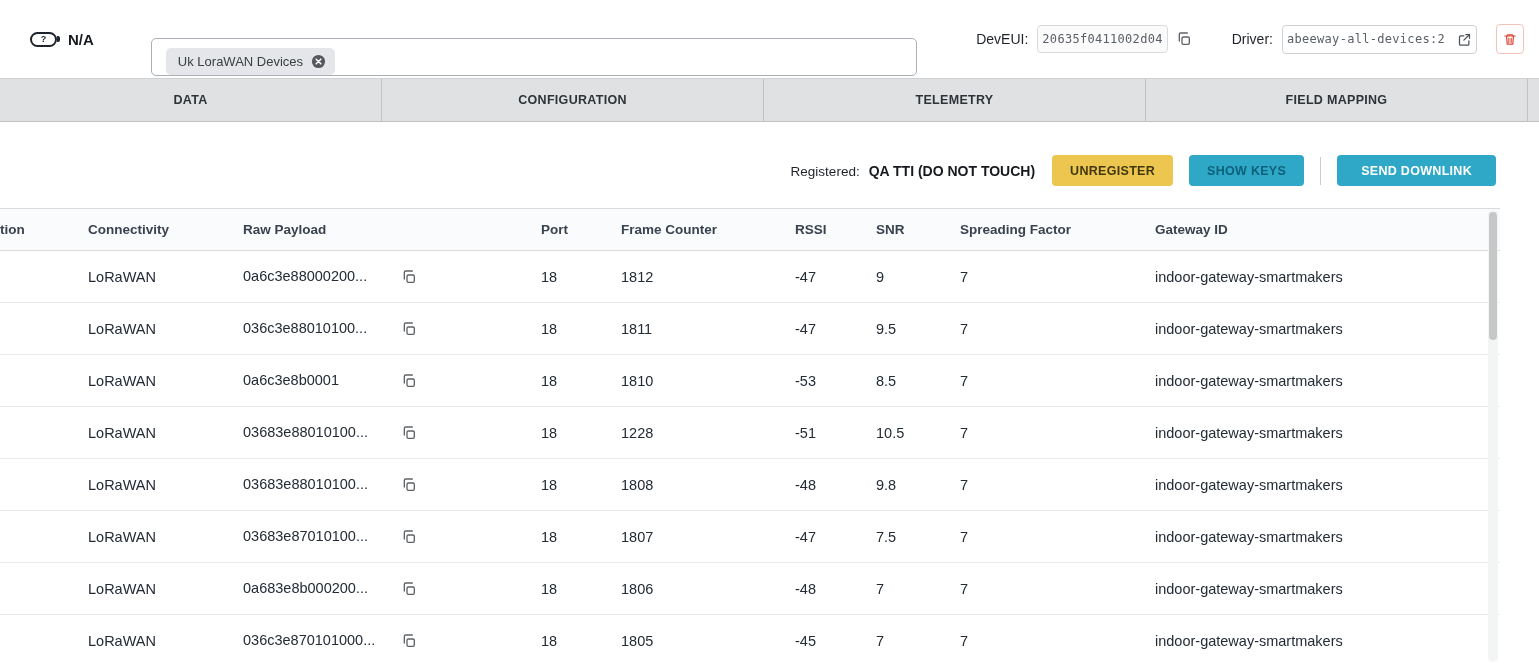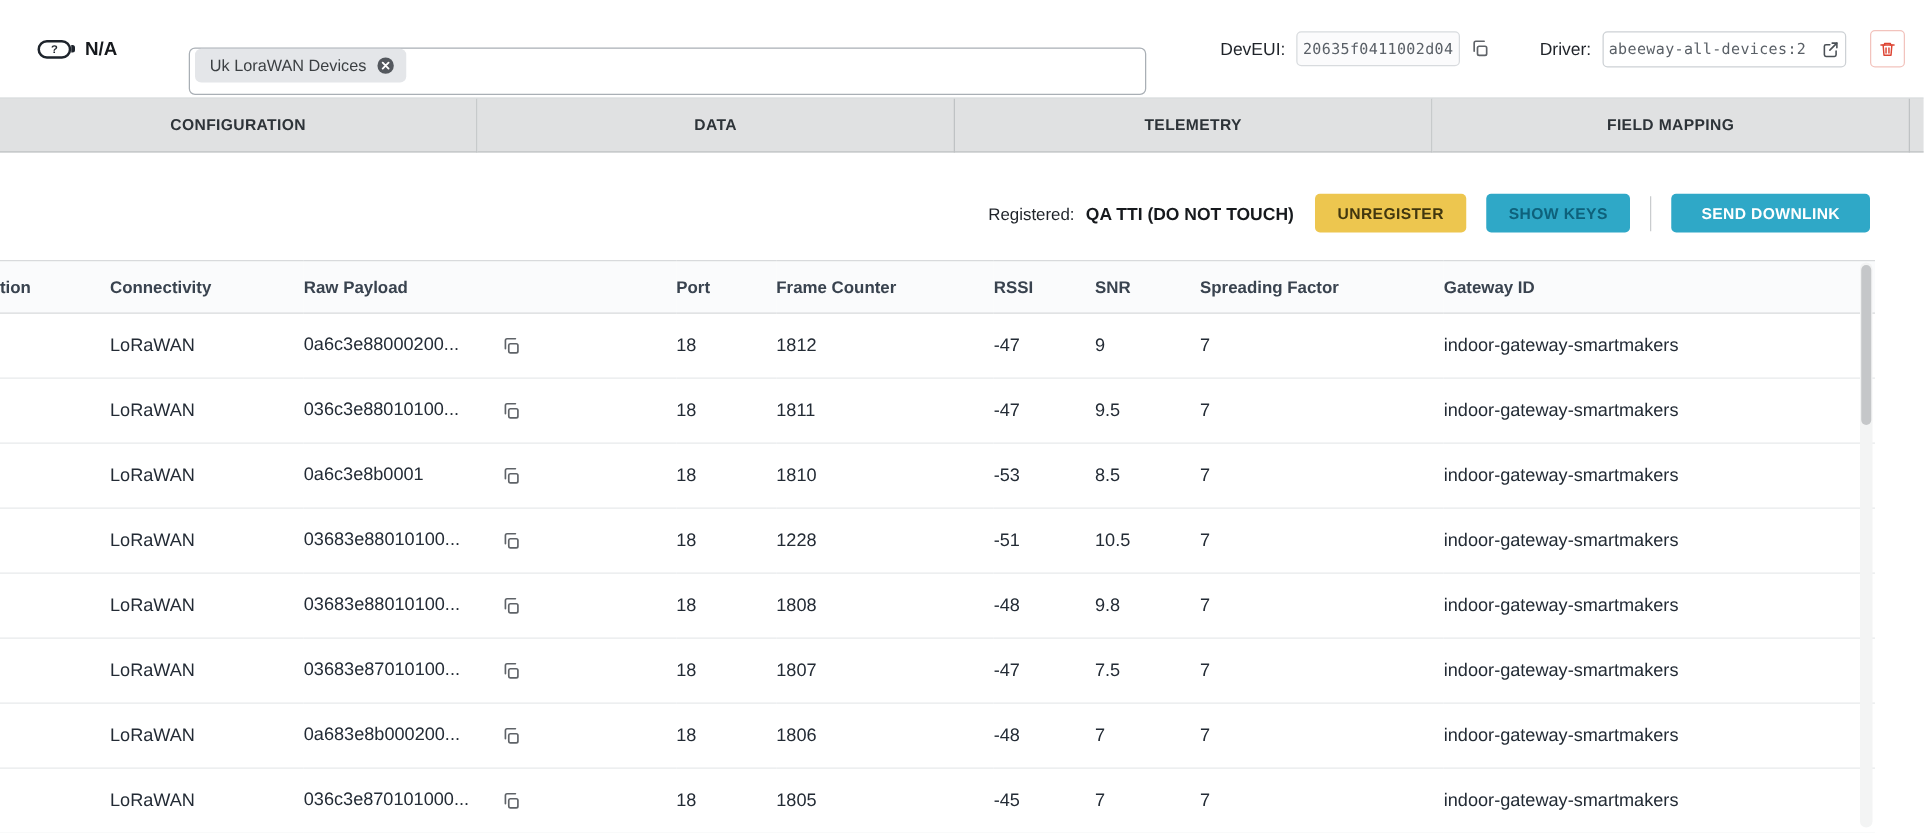--- a/index.html
+++ b/index.html
@@ -12,21 +12,21 @@
   .app { width: 1539px; height: 666px; position: relative; }
 
   
   .topbar { height: 78px; display: flex; align-items: center; padding: 0 15px 0 30px; background: #fff; }
   .status-group { display: flex; align-items: center; }
   .battery-icon { position: relative; width: 27px; height: 15px; border: 2px solid #1e242c; border-radius: 8px; display: inline-flex; align-items: center; justify-content: center; }
   .battery-icon::after { content: ""; position: absolute; right: -5px; top: 50%; transform: translateY(-50%); width: 3px; height: 6px; background: #1e242c; border-radius: 0 2px 2px 0; }
   .battery-q { font-size: 9px; font-weight: 700; color: #1e242c; line-height: 1; }
   .status-text { font-weight: 700; font-size: 15px; margin-left: 11px; color: #16191d; }
 
-  .filter-input { margin-left: 57px; width: 766px; height: 38px; border: 1px solid #a9afb5; border-radius: 5px; display: flex; align-items: flex-start; padding: 0 2px; background: #fff; cursor: text; margin-top: 36px; }
+  .filter-input { margin-left: 57px; width: 766px; height: 38px; border: 1px solid #a9afb5; border-radius: 5px; display: flex; align-items: flex-end; padding: 0 12px; background: #fff; cursor: text; margin-top: 36px; }
   .chip { background: #e4e6e9; border-radius: 5px; height: 27px; display: inline-flex; align-items: center; padding: 0 9px 0 12px; margin-left: 2px; font-size: 13px; color: #3c4043; gap: 8px; }
   .chip-close { display: inline-flex; cursor: pointer; }
   .chip-close svg { width: 15px; height: 15px; }
 
   .header-right { margin-left: auto; display: flex; align-items: center; }
   .field-label { font-size: 14px; color: #1f2329; }
   .code-box { font-family: "DejaVu Sans Mono", monospace; font-size: 12px; color: #5a6067; border: 1px solid #d8dbde; border-radius: 4px; padding: 6px 4px; background: #fbfbfc; letter-spacing: 0.3px; white-space: nowrap; }
   .deveui-box { margin-left: 9px; }
   .icon-btn { border: none; background: none; padding: 2px; margin-left: 6px; color: #5f6368; cursor: pointer; display: inline-flex; }
   .icon-btn svg { width: 16px; height: 16px; }
@@ -118,22 +118,22 @@
             <path d="M3 6h18"></path>
             <path d="M8 6V4h8v2"></path>
             <path d="M6 6l1.2 14h9.6L18 6"></path>
             <path d="M10 10v7M14 10v7"></path>
           </svg>
       </button>
     </div>
   </header>
 
   <nav class="tab-bar">
+      <div class="tab">DATA</div>
       <div class="tab">CONFIGURATION</div>
-      <div class="tab">DATA</div>
       <div class="tab">TELEMETRY</div>
       <div class="tab">FIELD MAPPING</div>
       <div class="tab-filler"></div>
     </nav>
 
   <main class="content">
 
     <div class="actions-row">
       <span class="reg-group">
         <span class="registered-label">Registered:</span>

